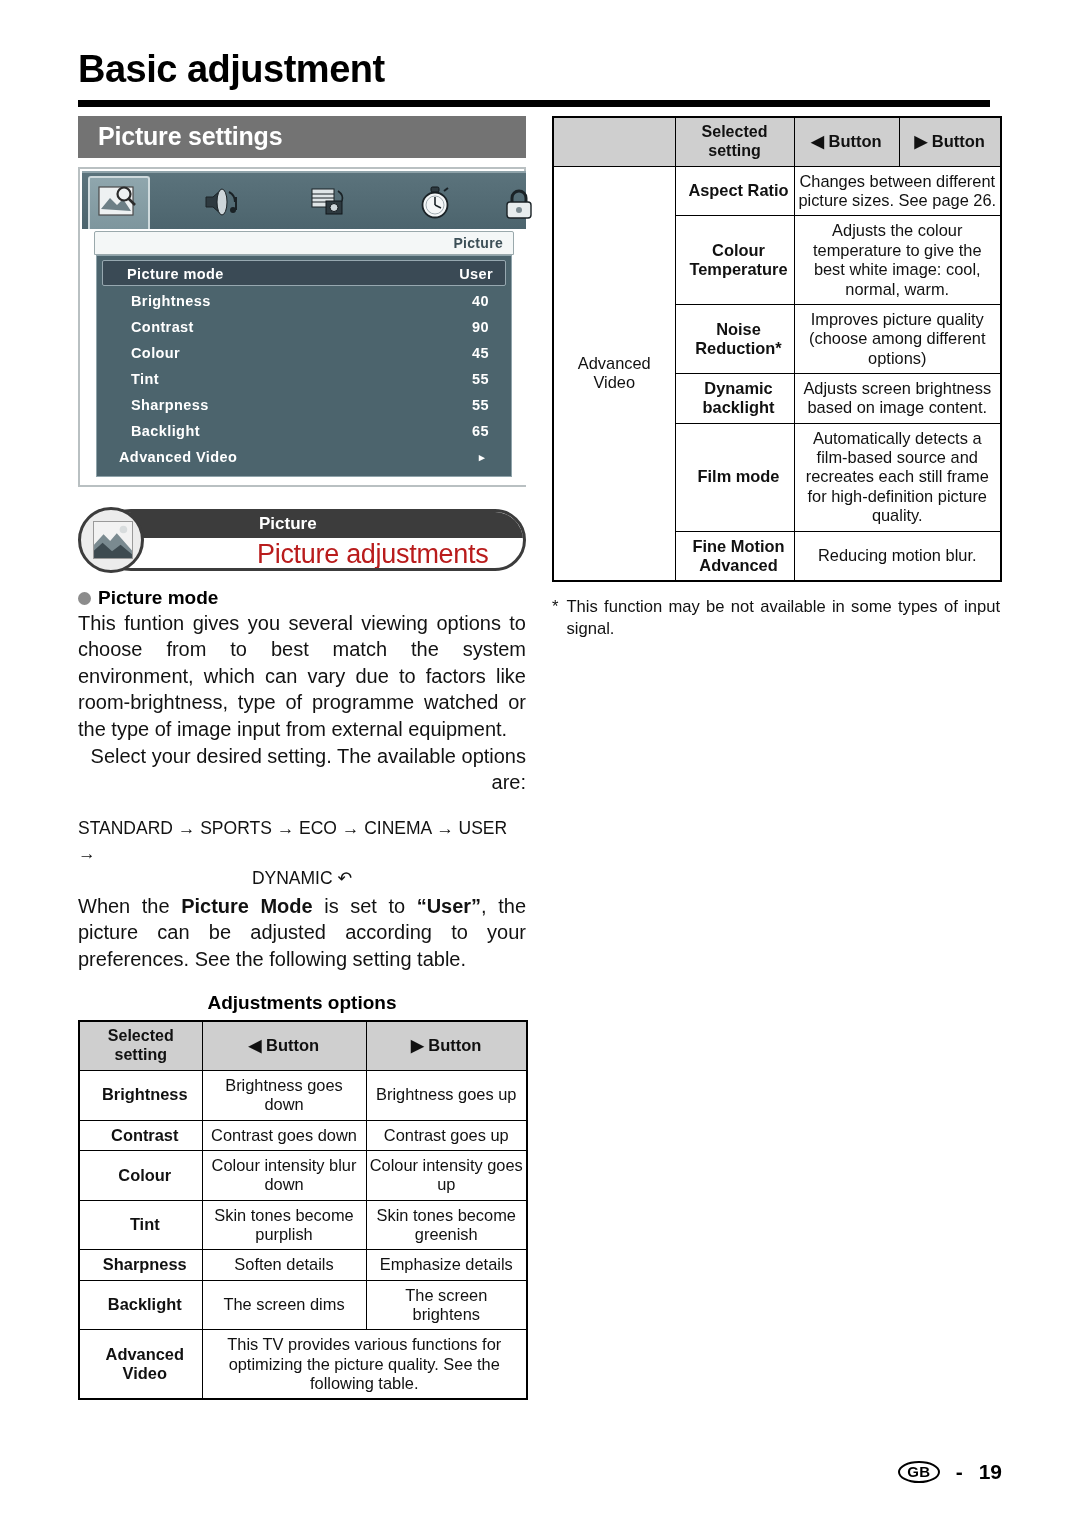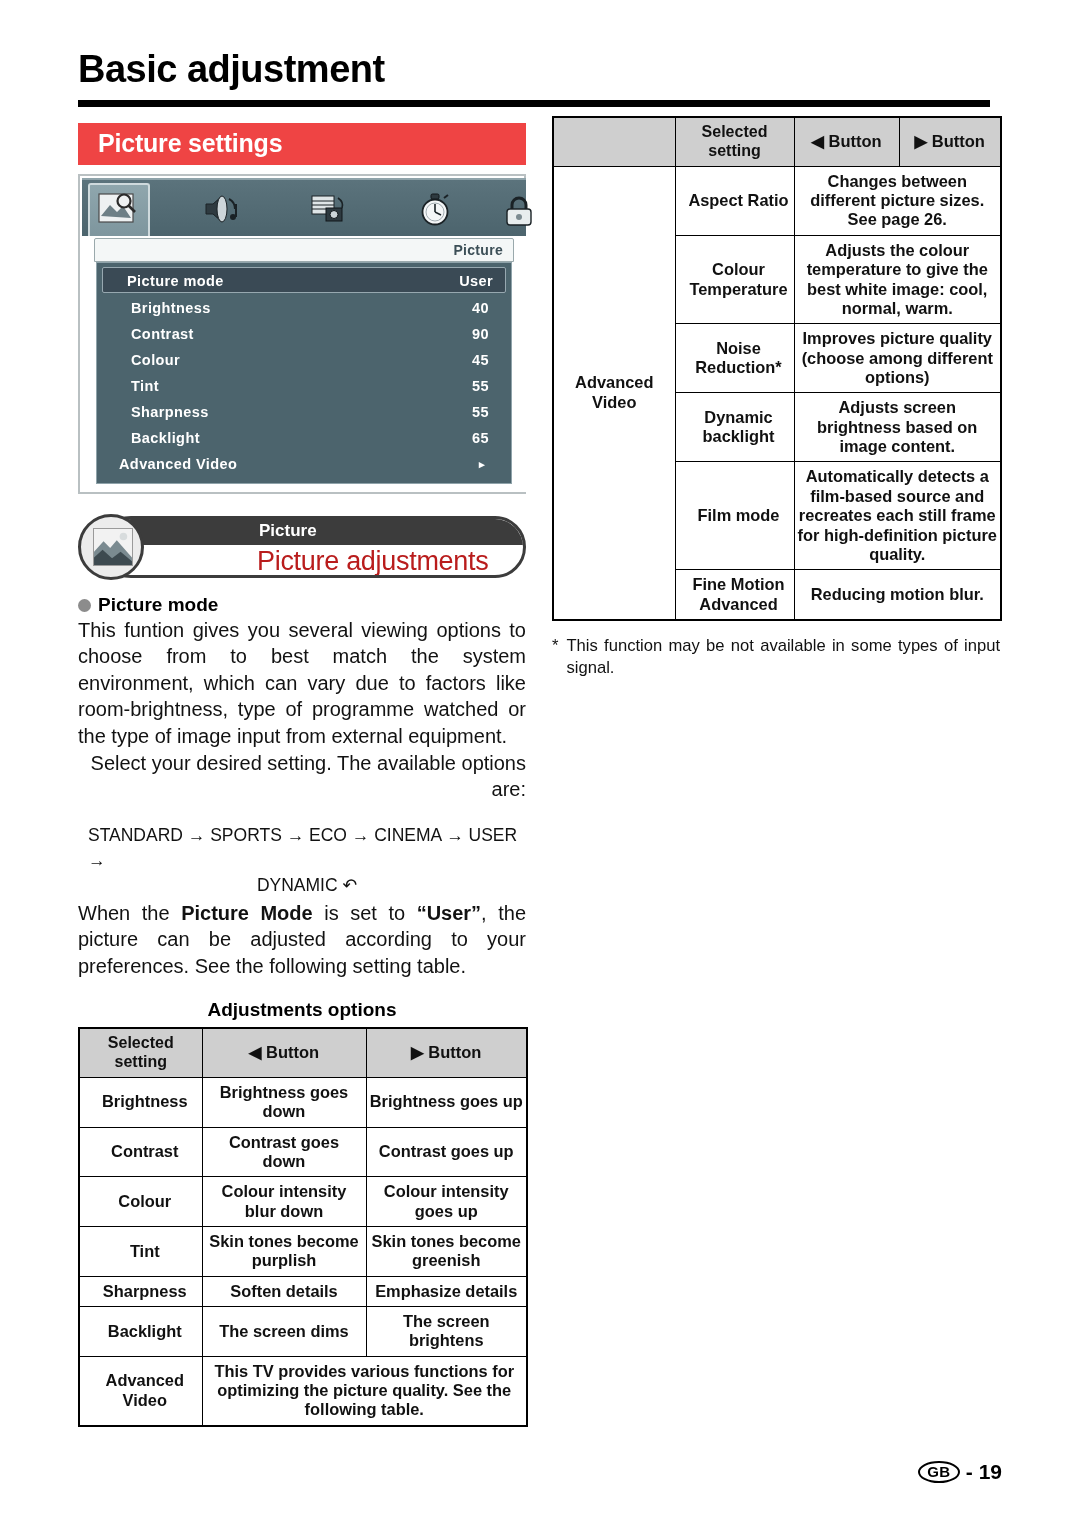--- a/index.html
+++ b/index.html
@@ -36,27 +36,26 @@
     background: #000;
   }
 
   
   .col-left {
     position: absolute;
     left: 78px; top: 116px;
     width: 448px;
   }
   .section-bar {
-    background: #ef4444;
+    background: #737373;
     color: #fff;
     font-size: 25px;
     font-weight: bold;
     padding: 6px 0 7px 20px;
     letter-spacing: -0.2px;
-    margin-top: 7px;
   }
 
   
   .osd {
     margin-top: 9px;
     width: 448px;
     height: 320px;
     background: #ffffff;
     border: 2px solid #b9c0c2;
     position: relative;
@@ -211,21 +210,20 @@
     text-align: justify;
     color: #121212;
   }
   p.para.nojust { text-align: right; }
   .flow {
     margin-top: 20px;
     font-size: 17.5px;
     line-height: 1.45;
     color: #121212;
     text-align: center;
-    margin-left: 10px;
   }
   .flow .l1 { display: block; text-align: left; }
   .flow .l2 { display: block; text-align: center; }
   .para2 { margin-top: 28px; }
 
   .tbl-caption {
     text-align: center;
     font-size: 19px;
     font-weight: bold;
     margin-top: 20px;
@@ -239,21 +237,21 @@
     table-layout: fixed;
   }
   table.doc td, table.doc th {
     border: 1.5px solid #000;
     text-align: center;
     vertical-align: middle;
     font-size: 16.4px;
     line-height: 1.18;
     padding: 5px 3px;
     color: #111;
-    font-weight: bold;
+    font-weight: normal;
   }
   table.doc thead td {
     background: #cfcfcf;
     font-weight: bold;
     font-size: 16.5px;
   }
   table.doc thead td.hsmall { font-size: 16px; }
   table.doc td.setting { font-weight: bold; padding-left: 11px; }
   table.doc { border: 2.5px solid #000; }
 
@@ -283,21 +281,21 @@
   .footnote .txt { text-align: justify; }
 
   
   .footer {
     position: absolute;
     right: 78px; bottom: 48px;
     font-size: 21px;
     font-weight: bold;
     display: flex;
     align-items: center;
-    gap: 6px;
+    gap: 16px;
   }
   .gb-oval {
     display: inline-block;
     border: 2px solid #000;
     border-radius: 50%/50%;
     padding: 0px 7px 1px 7px;
     font-size: 15px;
     font-weight: bold;
     letter-spacing: 0.5px;
   }

